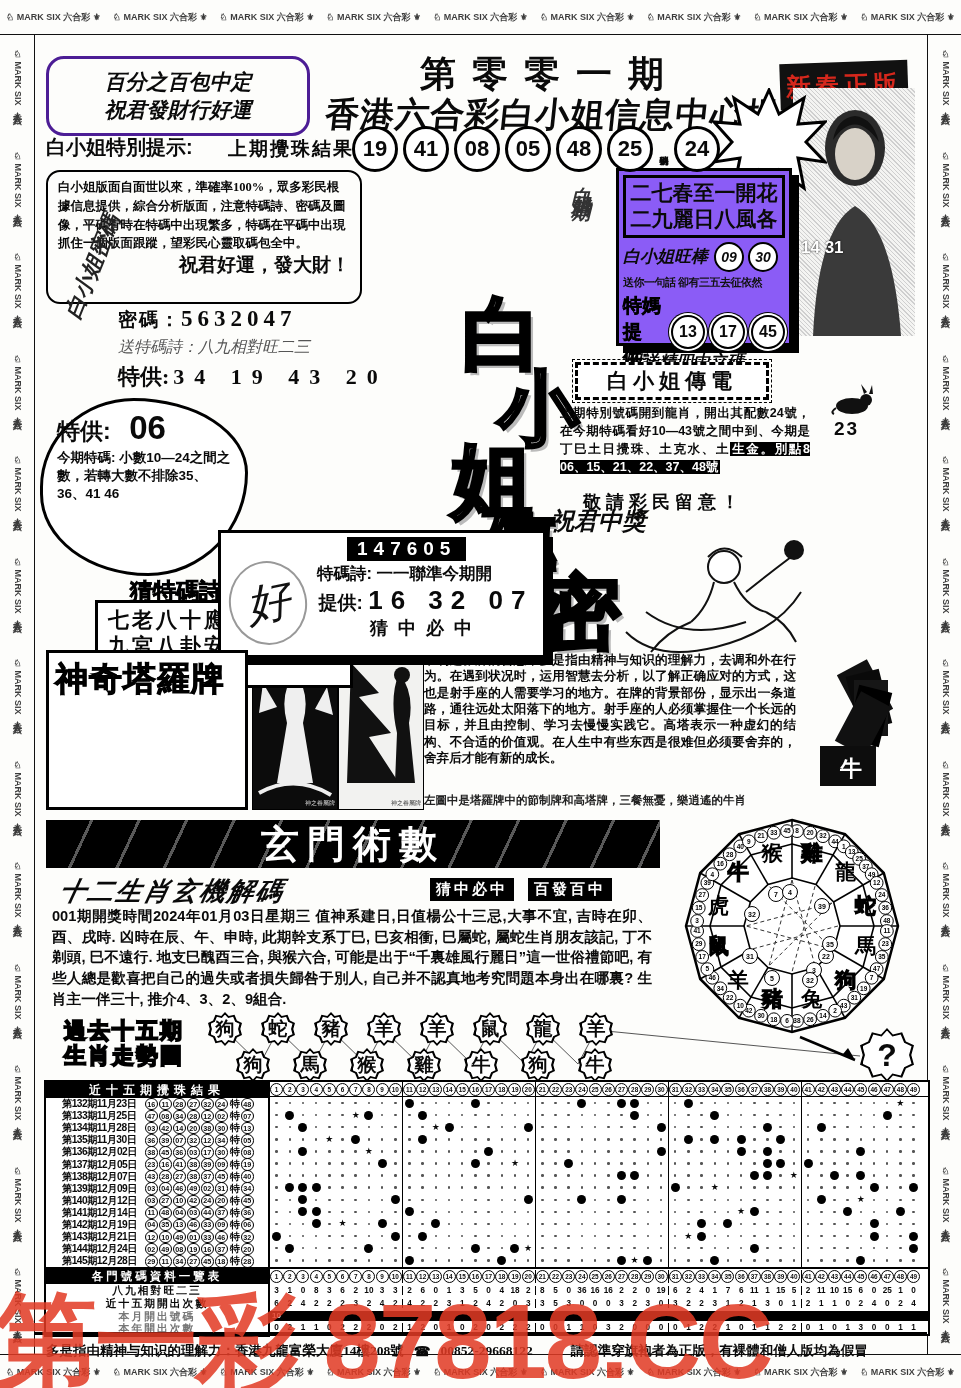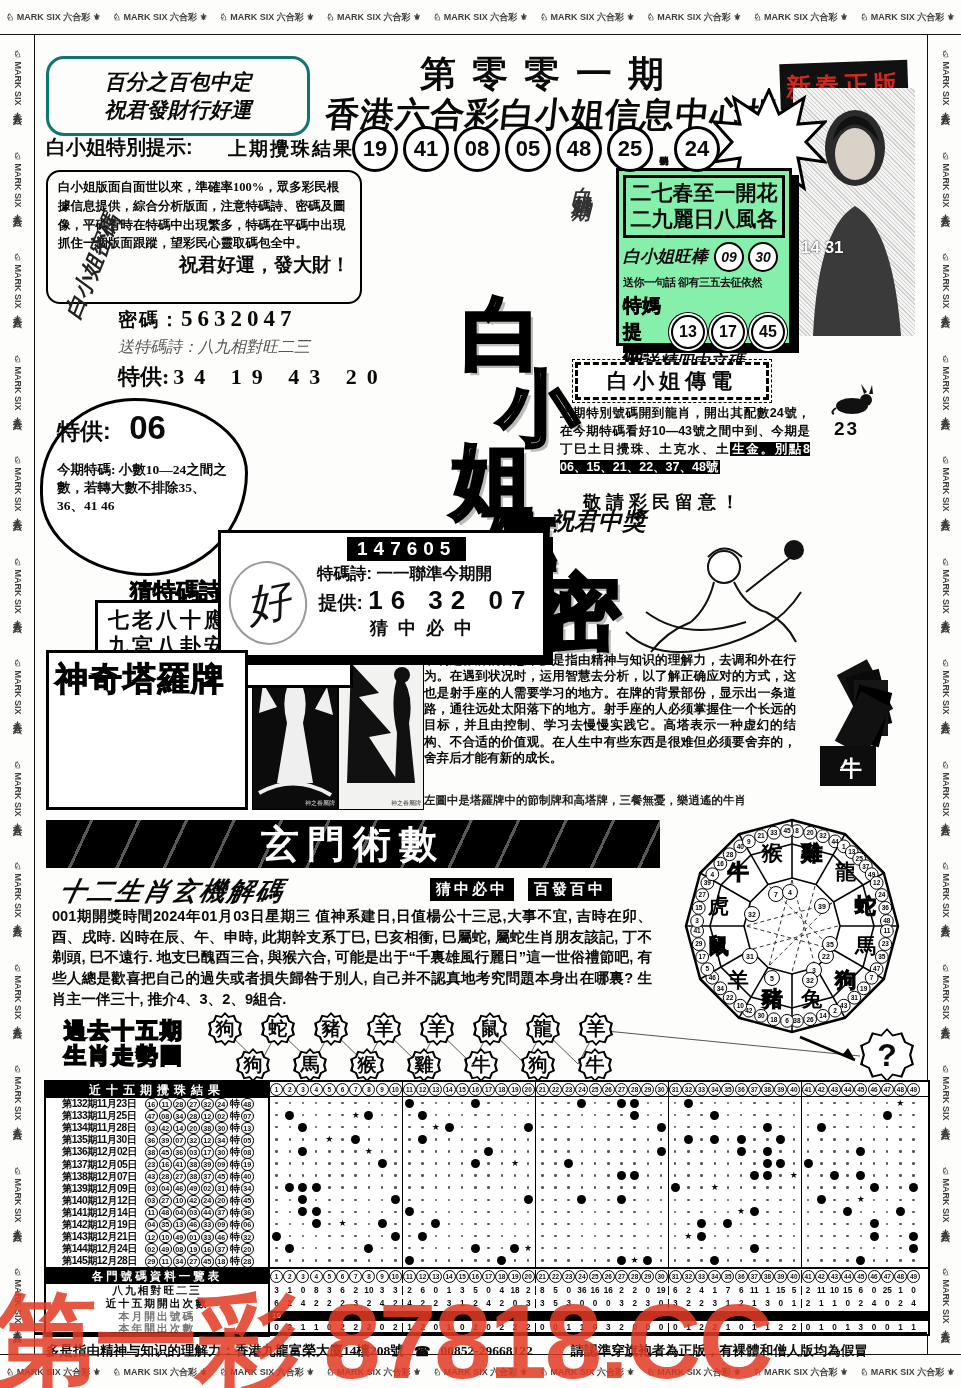--- a/index.html
+++ b/index.html
@@ -9,21 +9,21 @@
   
   .bstrip{position:absolute;display:flex;align-items:center;justify-content:space-around;
           font-size:9px;font-weight:bold;color:#1a1a1a;overflow:hidden;white-space:nowrap;}
   #b-top{left:0;top:0;width:961px;height:34px;border-bottom:1.5px solid #111;}
   #b-bot{left:0;top:1354px;width:961px;height:34px;border-top:1.5px solid #111;}
   #b-left{left:0;top:34px;width:34px;height:1320px;flex-direction:column;border-right:1.5px solid #111;}
   #b-right{left:927px;top:34px;width:34px;height:1320px;flex-direction:column;border-left:1.5px solid #111;}
   #b-left span,#b-right span{writing-mode:vertical-rl;}
   .logo-unit{opacity:.85;}
   
-  #box-promise{left:46px;top:56px;width:258px;height:74px;border:3px solid #0f766e;border-radius:18px;
+  #box-promise{left:46px;top:56px;width:258px;height:74px;border:3px solid #4c1d95;border-radius:18px;
     display:flex;flex-direction:column;justify-content:center;align-items:center;
     font-family:"Liberation Serif",serif;font-weight:bold;font-size:21px;font-style:italic;}
   #issue-title{left:330px;top:50px;width:440px;text-align:center;font-size:36px;font-weight:900;letter-spacing:16px;}
   #provider-title{left:283px;top:92px;width:575px;text-align:center;font-size:34px;font-weight:900;
     transform:skewX(-6deg);letter-spacing:1px;}
   #badge-auth{left:780px;top:62px;width:128px;height:46px;background:#111;color:#d5271c;
     display:flex;align-items:center;justify-content:center;font-size:25px;font-weight:900;letter-spacing:4px;transform:rotate(-2deg);}
   #tip-label{left:46px;top:134px;font-size:20px;font-weight:900;}
   #result-label{left:228px;top:136px;font-size:19px;font-weight:800;letter-spacing:2px;}
   #draw-numbers{left:352px;top:126px;display:flex;align-items:center;gap:5px;z-index:3;}
@@ -39,21 +39,21 @@
   #secret-lines{left:118px;top:306px;width:360px;font-family:"Liberation Serif",serif;}
   .sline1{font-size:19px;font-weight:bold;letter-spacing:2px;}
   .sline2{font-size:16px;color:#555;margin-top:4px;font-style:italic;}
   .sline3{font-size:22px;font-weight:900;margin-top:4px;}
   #hand-left{left:58px;top:312px;transform:rotate(-68deg);transform-origin:left top;
     font-family:"Liberation Serif",serif;font-style:italic;font-size:22px;font-weight:bold;color:#222;white-space:nowrap;}
   
   #photo-woman{left:793px;top:88px;width:122px;height:248px;
     background:repeating-linear-gradient(45deg,#cfcfcf 0 1px,#f4f4f2 1px 3px);overflow:hidden;}
   #photo-nums{position:absolute;left:8px;top:150px;color:#fff;font-size:17px;font-weight:bold;text-shadow:0 0 2px #000;}
-  #right-box{left:616px;top:168px;width:176px;height:178px;border:3px solid #000;box-shadow:7px 7px 0 #000;background:#86efac;padding:4px;box-sizing:border-box;z-index:2;}
+  #right-box{left:616px;top:168px;width:176px;height:178px;border:3px solid #000;box-shadow:7px 7px 0 #000;background:#8b5cf6;padding:4px;box-sizing:border-box;z-index:2;}
   #right-poem{border:3px solid #000;padding:2px 3px;font-size:21px;font-weight:900;line-height:1.25;text-align:center;white-space:nowrap;}
   #wangbang-line{display:flex;align-items:center;gap:6px;margin-top:4px;font-size:17px;font-weight:900;font-style:italic;}
   .c26{width:26px;height:26px;font-size:14px;border-width:2px;}
   #right-hint{font-size:11px;font-weight:900;margin-top:3px;letter-spacing:-.5px;color:#111;white-space:nowrap;}
   #tema-line{display:flex;align-items:center;gap:5px;margin-top:3px;}
   #tema-label{font-size:19px;font-weight:900;-webkit-text-stroke:.6px #000;}
   .c30{width:30px;height:30px;font-size:16px;border-width:2.5px;box-shadow:0 0 0 2px #fff,0 0 0 3px #000;}
   #right-caption{left:625px;top:350px;font-family:"Liberation Serif",serif;font-style:italic;font-size:17px;font-weight:bold;}
   #side-zengqi{left:568px;top:172px;writing-mode:vertical-rl;font-family:"Liberation Serif",serif;
     font-style:italic;font-size:19px;font-weight:bold;color:#333;letter-spacing:4px;}
@@ -62,21 +62,21 @@
     -webkit-text-stroke:3.5px #000;text-shadow:4px 4px 0 #bbb;z-index:1;font-family:"Liberation Sans",sans-serif;}
   
   #xd-wrap{left:84px;top:370px;display:flex;z-index:2;}
   .xd-box{width:118px;height:54px;display:flex;align-items:center;justify-content:center;
     font-size:40px;font-weight:900;color:#fff;-webkit-text-stroke:2.5px #000;border-bottom:6px solid #000;letter-spacing:6px;}
   #xd-div{width:7px;background:#000;height:64px;margin-top:-6px;}
   #bubble{left:40px;top:398px;width:208px;height:178px;border:3px solid #000;background:#fff;
     border-radius:45% 55% 48% 52%/50% 42% 58% 46%;padding:8px 14px;box-sizing:border-box;z-index:1;}
   #bubble-head{font-size:23px;font-weight:900;}
   #bubble-val{font-size:33px;font-weight:900;margin-left:14px;}
-  #bubble-note{font-family:Liberation Serif, serif;font-size:13.5px;font-weight:bold;line-height:1.35;margin-top:14px;}
+  #bubble-note{font-family:Liberation Sans, sans-serif;font-size:13.5px;font-weight:bold;line-height:1.35;margin-top:2px;}
   #poem-head{left:130px;top:576px;font-size:23px;font-weight:900;-webkit-text-stroke:.8px #000;z-index:2;}
   #poem-box{left:95px;top:600px;width:258px;height:88px;border:3px solid #000;background:#fff;
     padding:4px 10px;box-sizing:border-box;font-family:"Liberation Serif",serif;z-index:2;}
   .poem-line{font-size:21px;font-weight:bold;letter-spacing:3px;line-height:1.25;}
   #tesong{font-size:20px;font-weight:900;font-family:"Liberation Sans",sans-serif;}
   #tesong b{font-size:25px;margin-left:8px;letter-spacing:6px;}
   
   #code-box{left:218px;top:530px;width:328px;height:128px;border:3px solid #000;box-shadow:7px 7px 0 #000;
     background:#fff;z-index:2;padding:4px 8px 4px 96px;box-sizing:border-box;}
   #code-num{display:inline-block;background:#000;color:#fff;font-size:19px;font-weight:bold;

